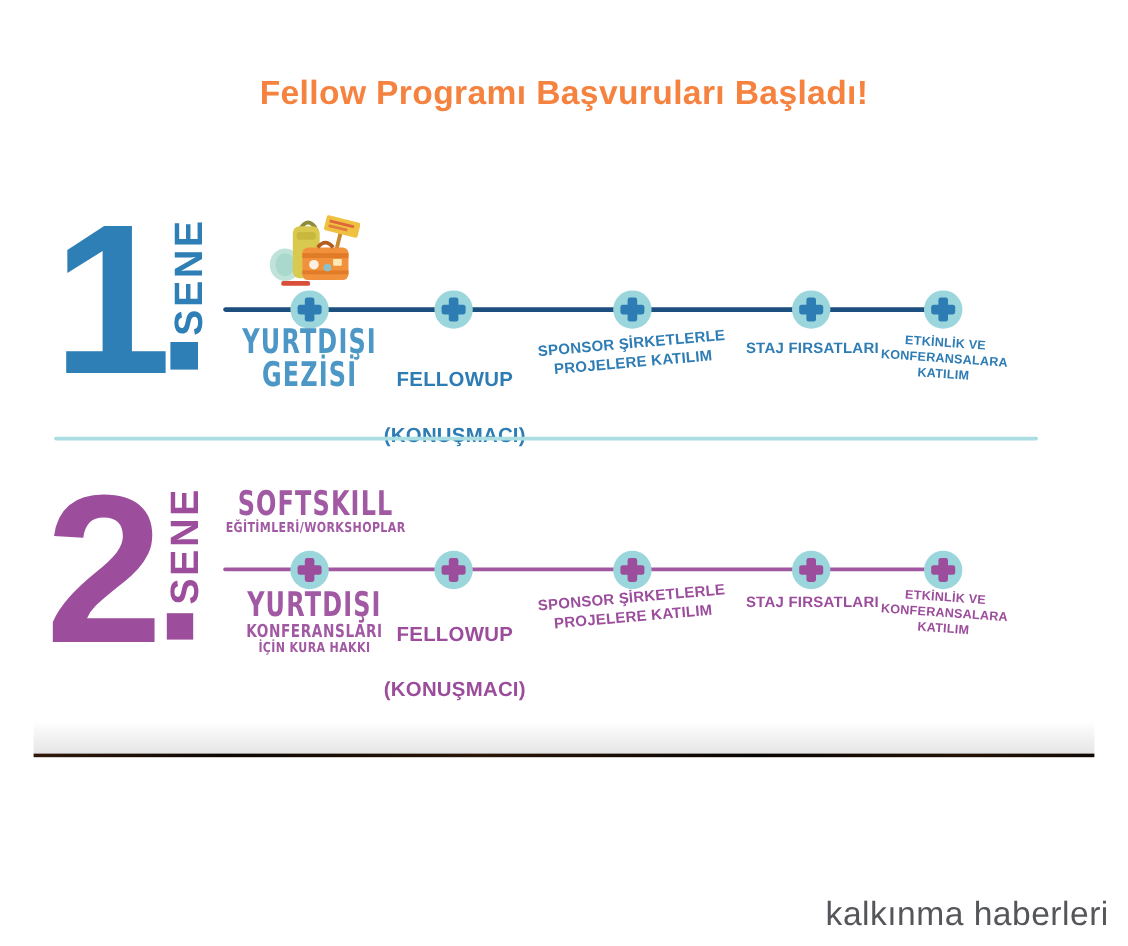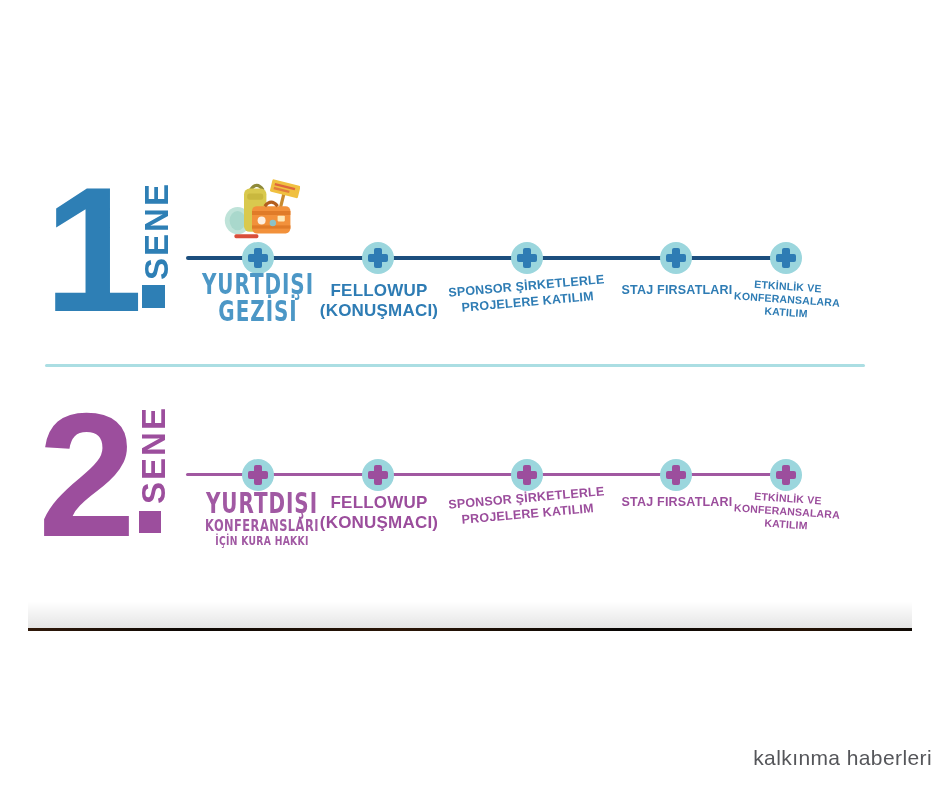--- a/index.html
+++ b/index.html
@@ -38,21 +38,21 @@
   .node .ph{left:6px;top:12px;width:20px;height:8px;}
   
   .ms{position:absolute;text-align:center;transform:translateX(-50%);}
   .ms span{display:block;white-space:nowrap;}
   .tiltneg{transform:translateX(-50%) rotate(-5deg);}
   .tiltpos{transform:translateX(-50%) rotate(4deg);}
   .blue{color:#2E7CB4;}
   .purple{color:#9B4D9C;}
   .handblue{color:#4C97C6;}
   .handpurple{color:#A159A3;}
-  .b17 span{font-size:17px;font-weight:bold;line-height:20px;letter-spacing:.2px;}
+  .b17 span{font-size:17px;font-weight:bold;line-height:20px;letter-spacing:.2px;margin-top:26px;}
   .b13 span{font-size:12.5px;font-weight:bold;line-height:16px;letter-spacing:.2px;}
   .b10 span{font-size:10.5px;font-weight:bold;line-height:13px;letter-spacing:.2px;}
   .hand span{font-family:"DejaVu Sans",sans-serif;font-weight:bold;}
   .hand .hl1{font-size:21px;line-height:27px;letter-spacing:1px;transform:scale(.95,1.35);}
   .hand .hmid{font-size:12px;line-height:16px;letter-spacing:.5px;transform:scale(.95,1.25);}
   .hand .hsmall{font-size:9.5px;line-height:13px;letter-spacing:.3px;transform:scale(.97,1.2);}
   
   .divider{position:absolute;left:45px;top:364px;width:820px;height:3px;background:#ABDEE3;border-radius:2px;}
   
   .pageedge{position:absolute;left:28px;top:601px;width:884px;height:27px;
@@ -61,30 +61,31 @@
     background:linear-gradient(90deg,#30190a,#0c0703 18%,#2b1607 42%,#070503 68%,#241204 88%,#100a05);}
   
   .logo{
     position:absolute;left:688px;top:660px;width:244px;text-align:center;
     font-size:86px;font-weight:bold;color:#F04E23;letter-spacing:-4px;line-height:1;
   }
   .mglyph{display:inline-block;margin:0 5px 0 9px;letter-spacing:0;}
   .mglyph i{display:inline-block;width:11px;height:46px;background:#F04E23;
     border-radius:6px 6px 3px 3px;margin:0 3px;}
   .tagline{
-    position:absolute;left:688px;top:746px;width:244px;text-align:right;
-    font-size:21px;color:#55565A;letter-spacing:.4px;
+    position:absolute;left:688px;top:746px;width:244px;text-align:left;
+    font-size:28px;color:#55565A;letter-spacing:.4px;
   }
   .luggage{position:absolute;left:220px;top:179px;width:80px;height:64px;}
 </style>
 </head>
 <body>
 
 <div class="canvas">
 
+  <div class="title">Fellow Programı Başvuruları Başladı!</div>
 
   <div class="ydigit y1c">1</div>
   <div class="sene y1c">SENE</div>
   <div class="ydot y1c"></div>
 
   <svg class="luggage" viewBox="0 0 100 80">
     <ellipse cx="22" cy="52" rx="16" ry="17" fill="#BFE3D9"></ellipse>
     <ellipse cx="22" cy="52" rx="10" ry="12" fill="#A9D8CC"></ellipse>
     <rect x="18" y="69" width="30" height="5" rx="2" fill="#D94F3A"></rect>
     <path d="M38 14 q8 -12 16 0" fill="none" stroke="#8F8A3A" stroke-width="4"></path>
@@ -147,20 +148,24 @@
     <span>KONFERANSALARA</span>
     <span>KATILIM</span>
   </div>
 
   <div class="divider"></div>
 
   <div class="ydigit y2c">2</div>
   <div class="sene y2c">SENE</div>
   <div class="ydot y2c"></div>
 
+  <div class="ms hand handpurple" style="left:263px;top:407px">
+    <span class="hl1">SOFTSKILL</span>
+    <span class="hsmall">EĞİTİMLERİ/WORKSHOPLAR</span>
+  </div>
 
   <div class="tline y2c"></div>
   <span class="node y2c" style="left:242px;top:459px">
       <i class="pv"></i>
       <i class="ph"></i>
     </span>
   <span class="node y2c" style="left:362px;top:459px">
       <i class="pv"></i>
       <i class="ph"></i>
     </span>

